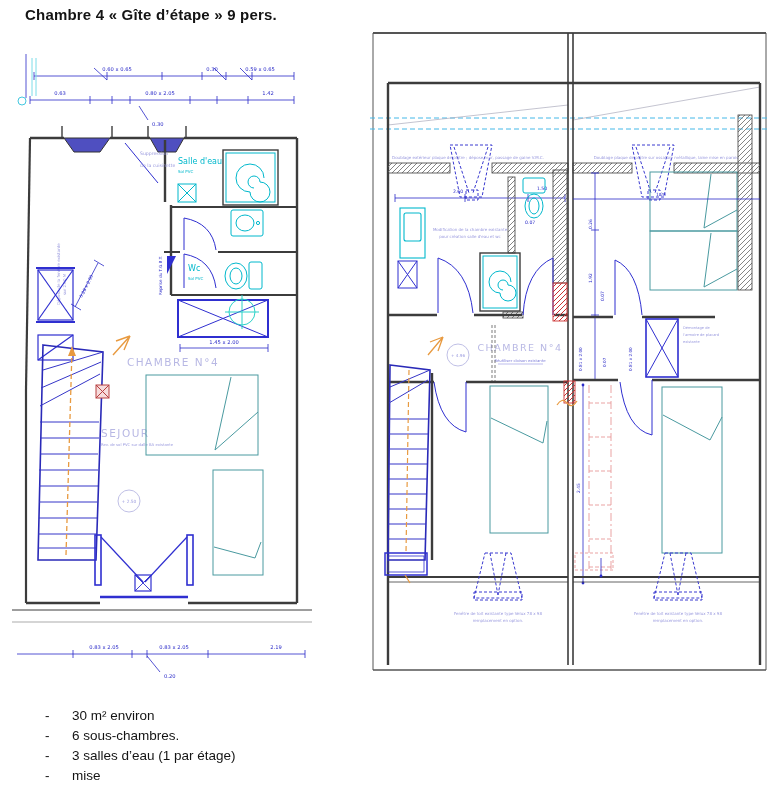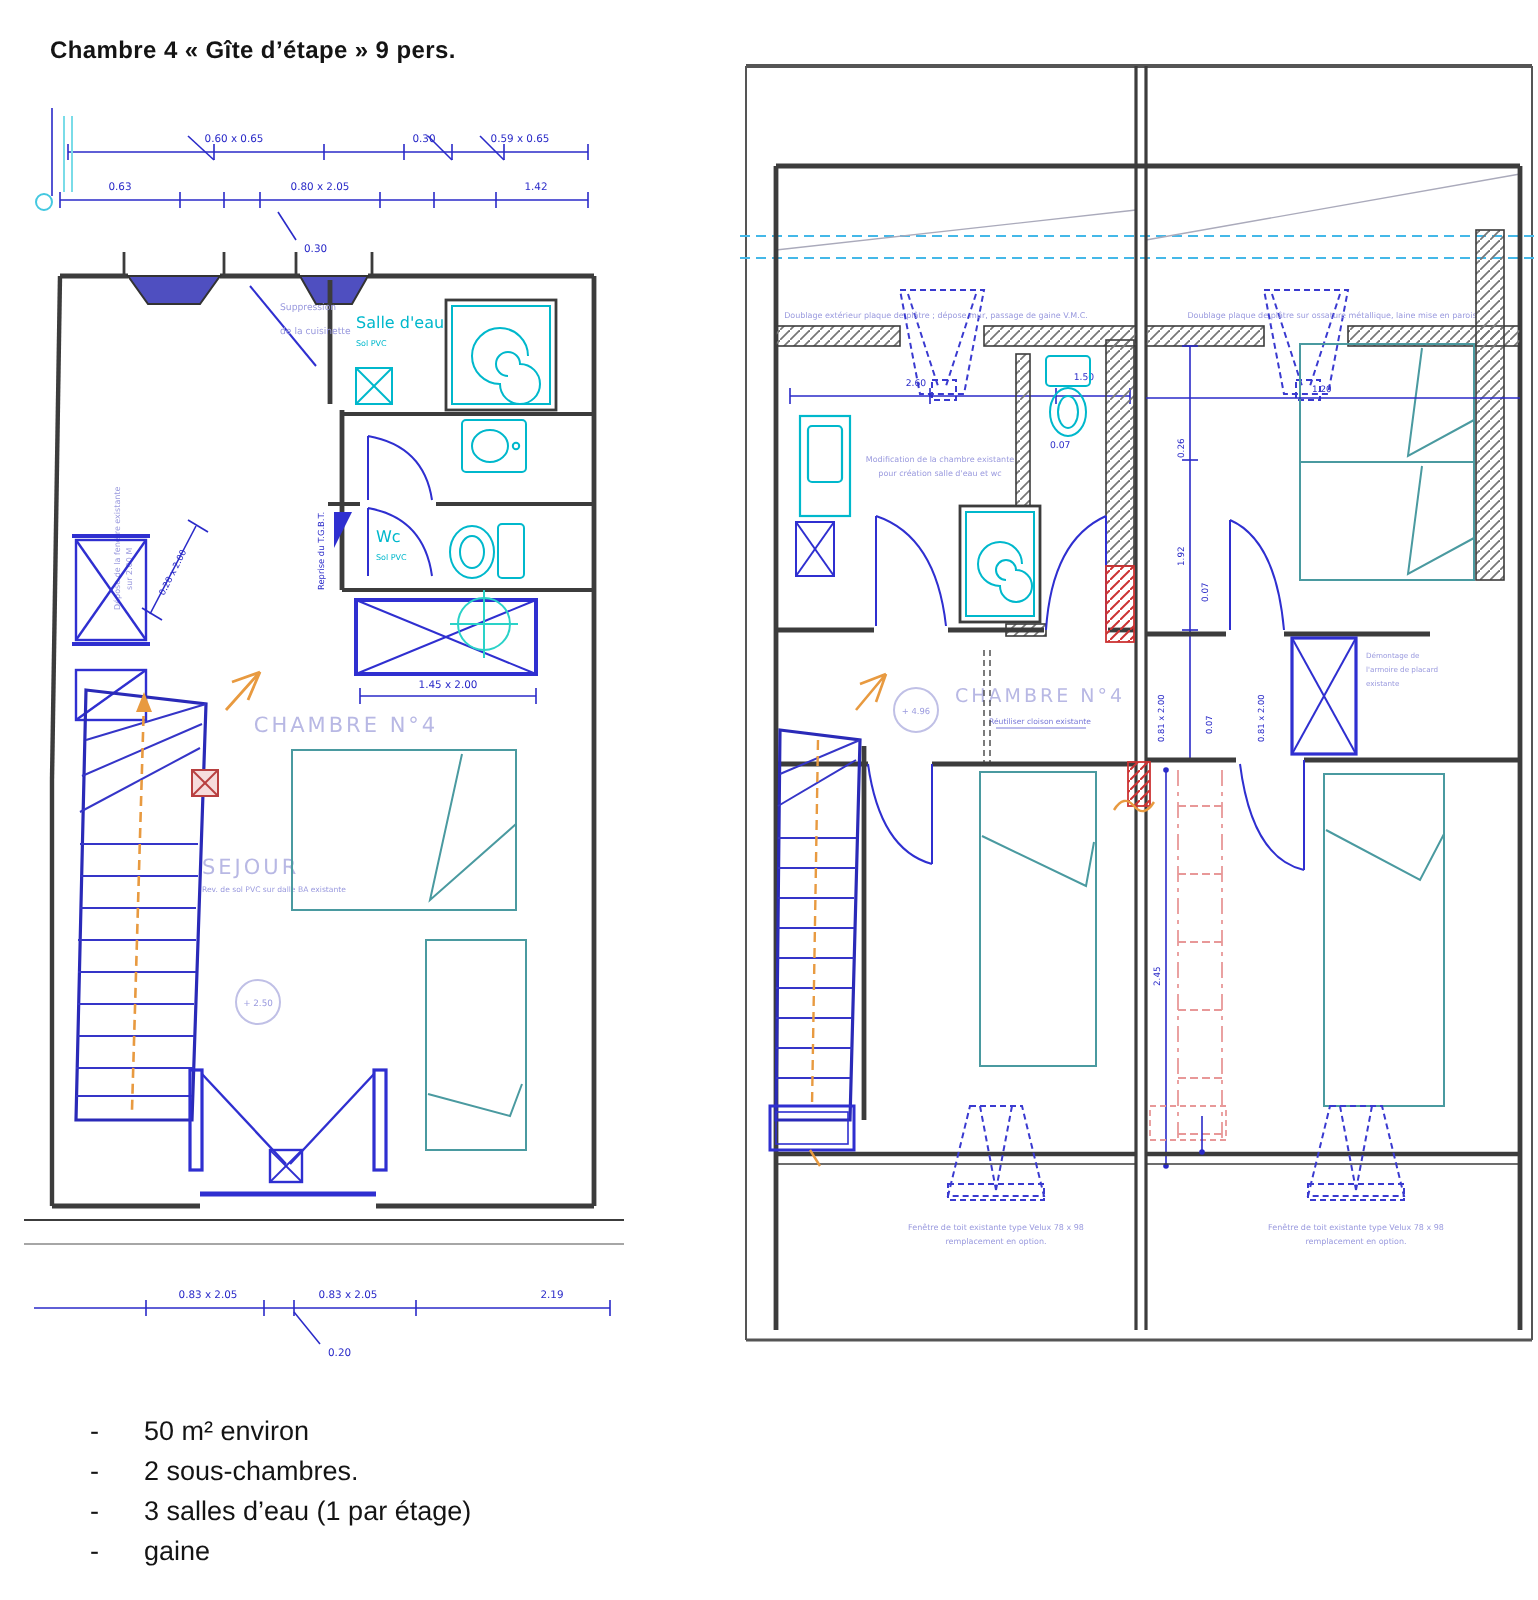--- a/index.html
+++ b/index.html
@@ -1,17 +1,17 @@
 <!DOCTYPE html>
 <html><head>
 <meta charset="utf-8">
 <style>
   html,body{margin:0;padding:0;background:#fff;}
   body{width:769px;height:800px;position:relative;font-family:"Liberation Sans",sans-serif;overflow:hidden;}
-  .title{position:absolute;left:25px;top:6px;font-size:12px;font-weight:bold;color:#141414;letter-spacing:.2px;margin-top:12px;}
+  .title{position:absolute;left:25px;top:6px;font-size:15px;font-weight:bold;color:#141414;letter-spacing:.2px;}
   .plan{position:absolute;}
   #plan-left{left:12px;top:50px;}
   #plan-right{left:370px;top:25px;}
   .bullets{position:absolute;left:45px;top:708px;font-size:13.5px;color:#141414;}
   .bullet-row{display:flex;margin-bottom:5px;}
   .bullet-dash{width:27px;flex:0 0 27px;}
   svg text{font-family:"DejaVu Sans",sans-serif;}
   .dimtxt{fill:#2a2ac8;}
   .cyantxt{fill:#00b8cc;}
   .notetxt{fill:#9a9ade;}
@@ -498,27 +498,27 @@
   </g>
   <g font-size="4">
     <text class="notetxt" x="308" y="590" text-anchor="middle">Fenêtre de toit existante type Velux 78 x 98</text>
     <text class="notetxt" x="308" y="597" text-anchor="middle">remplacement en option.</text>
   </g>
 </svg>
 
 <div class="bullets">
   <div class="bullet-row">
     <span class="bullet-dash">-</span>
-    <span>50 m² environ</span>
+    <span>30 m² environ</span>
   </div>
   <div class="bullet-row">
     <span class="bullet-dash">-</span>
-    <span>2 sous-chambres.</span>
+    <span>6 sous-chambres.</span>
   </div>
   <div class="bullet-row">
     <span class="bullet-dash">-</span>
     <span>3 salles d’eau (1 par étage)</span>
   </div>
   <div class="bullet-row">
     <span class="bullet-dash">-</span>
-    <span>gaine</span>
+    <span>mise</span>
   </div>
 </div>
 
 </body></html>

